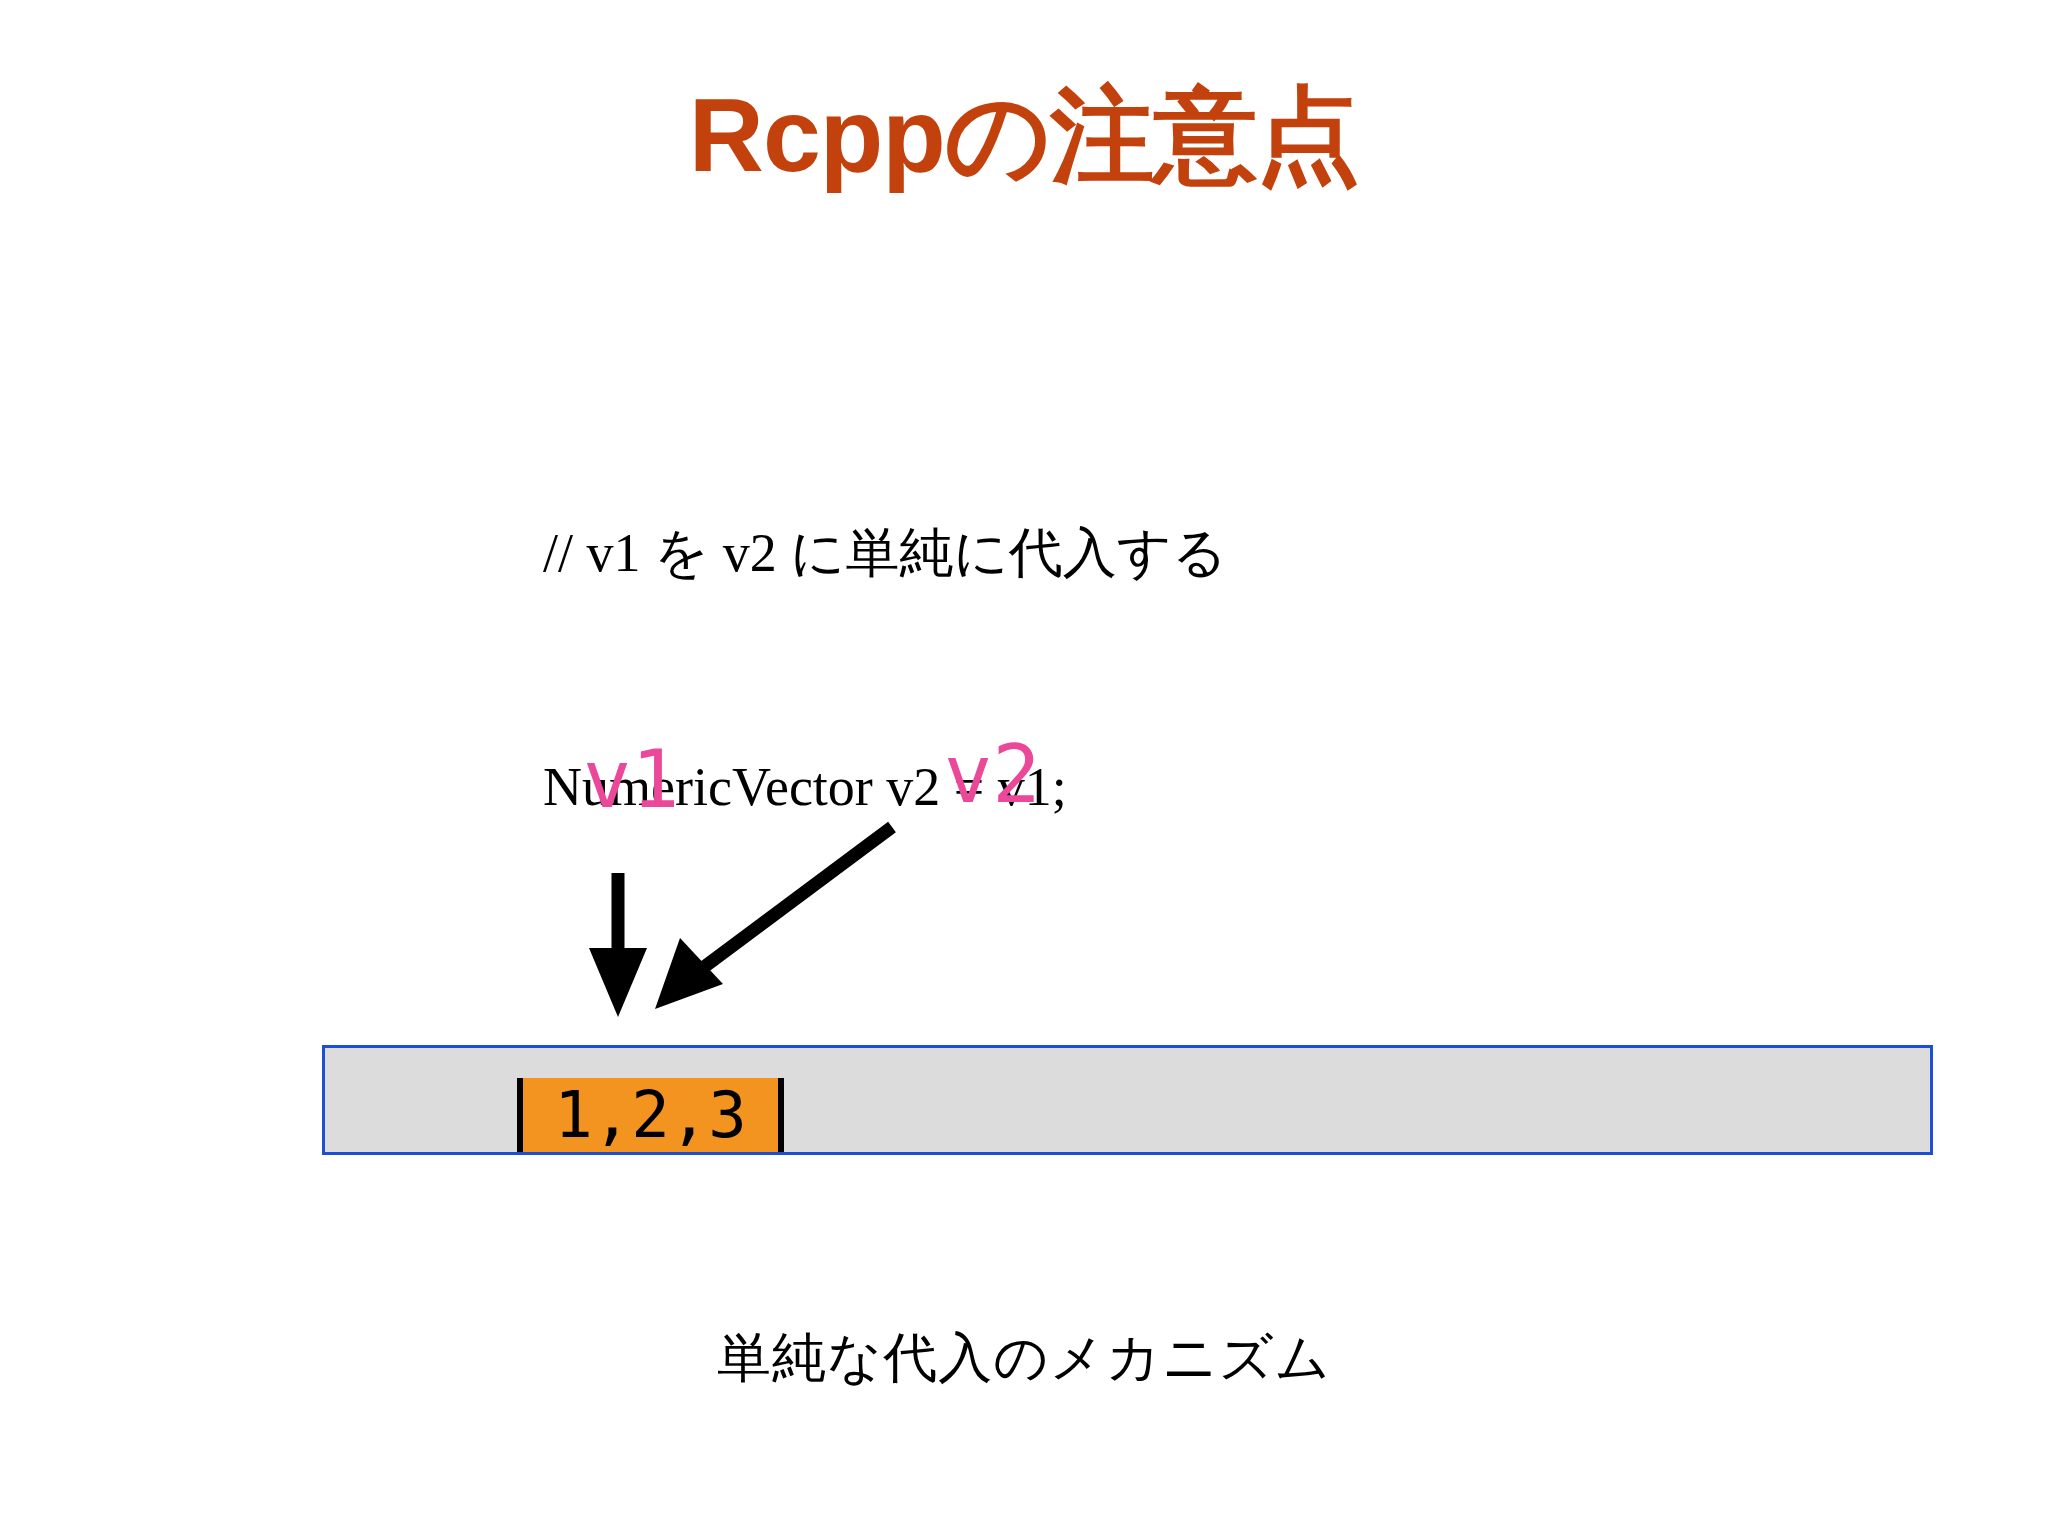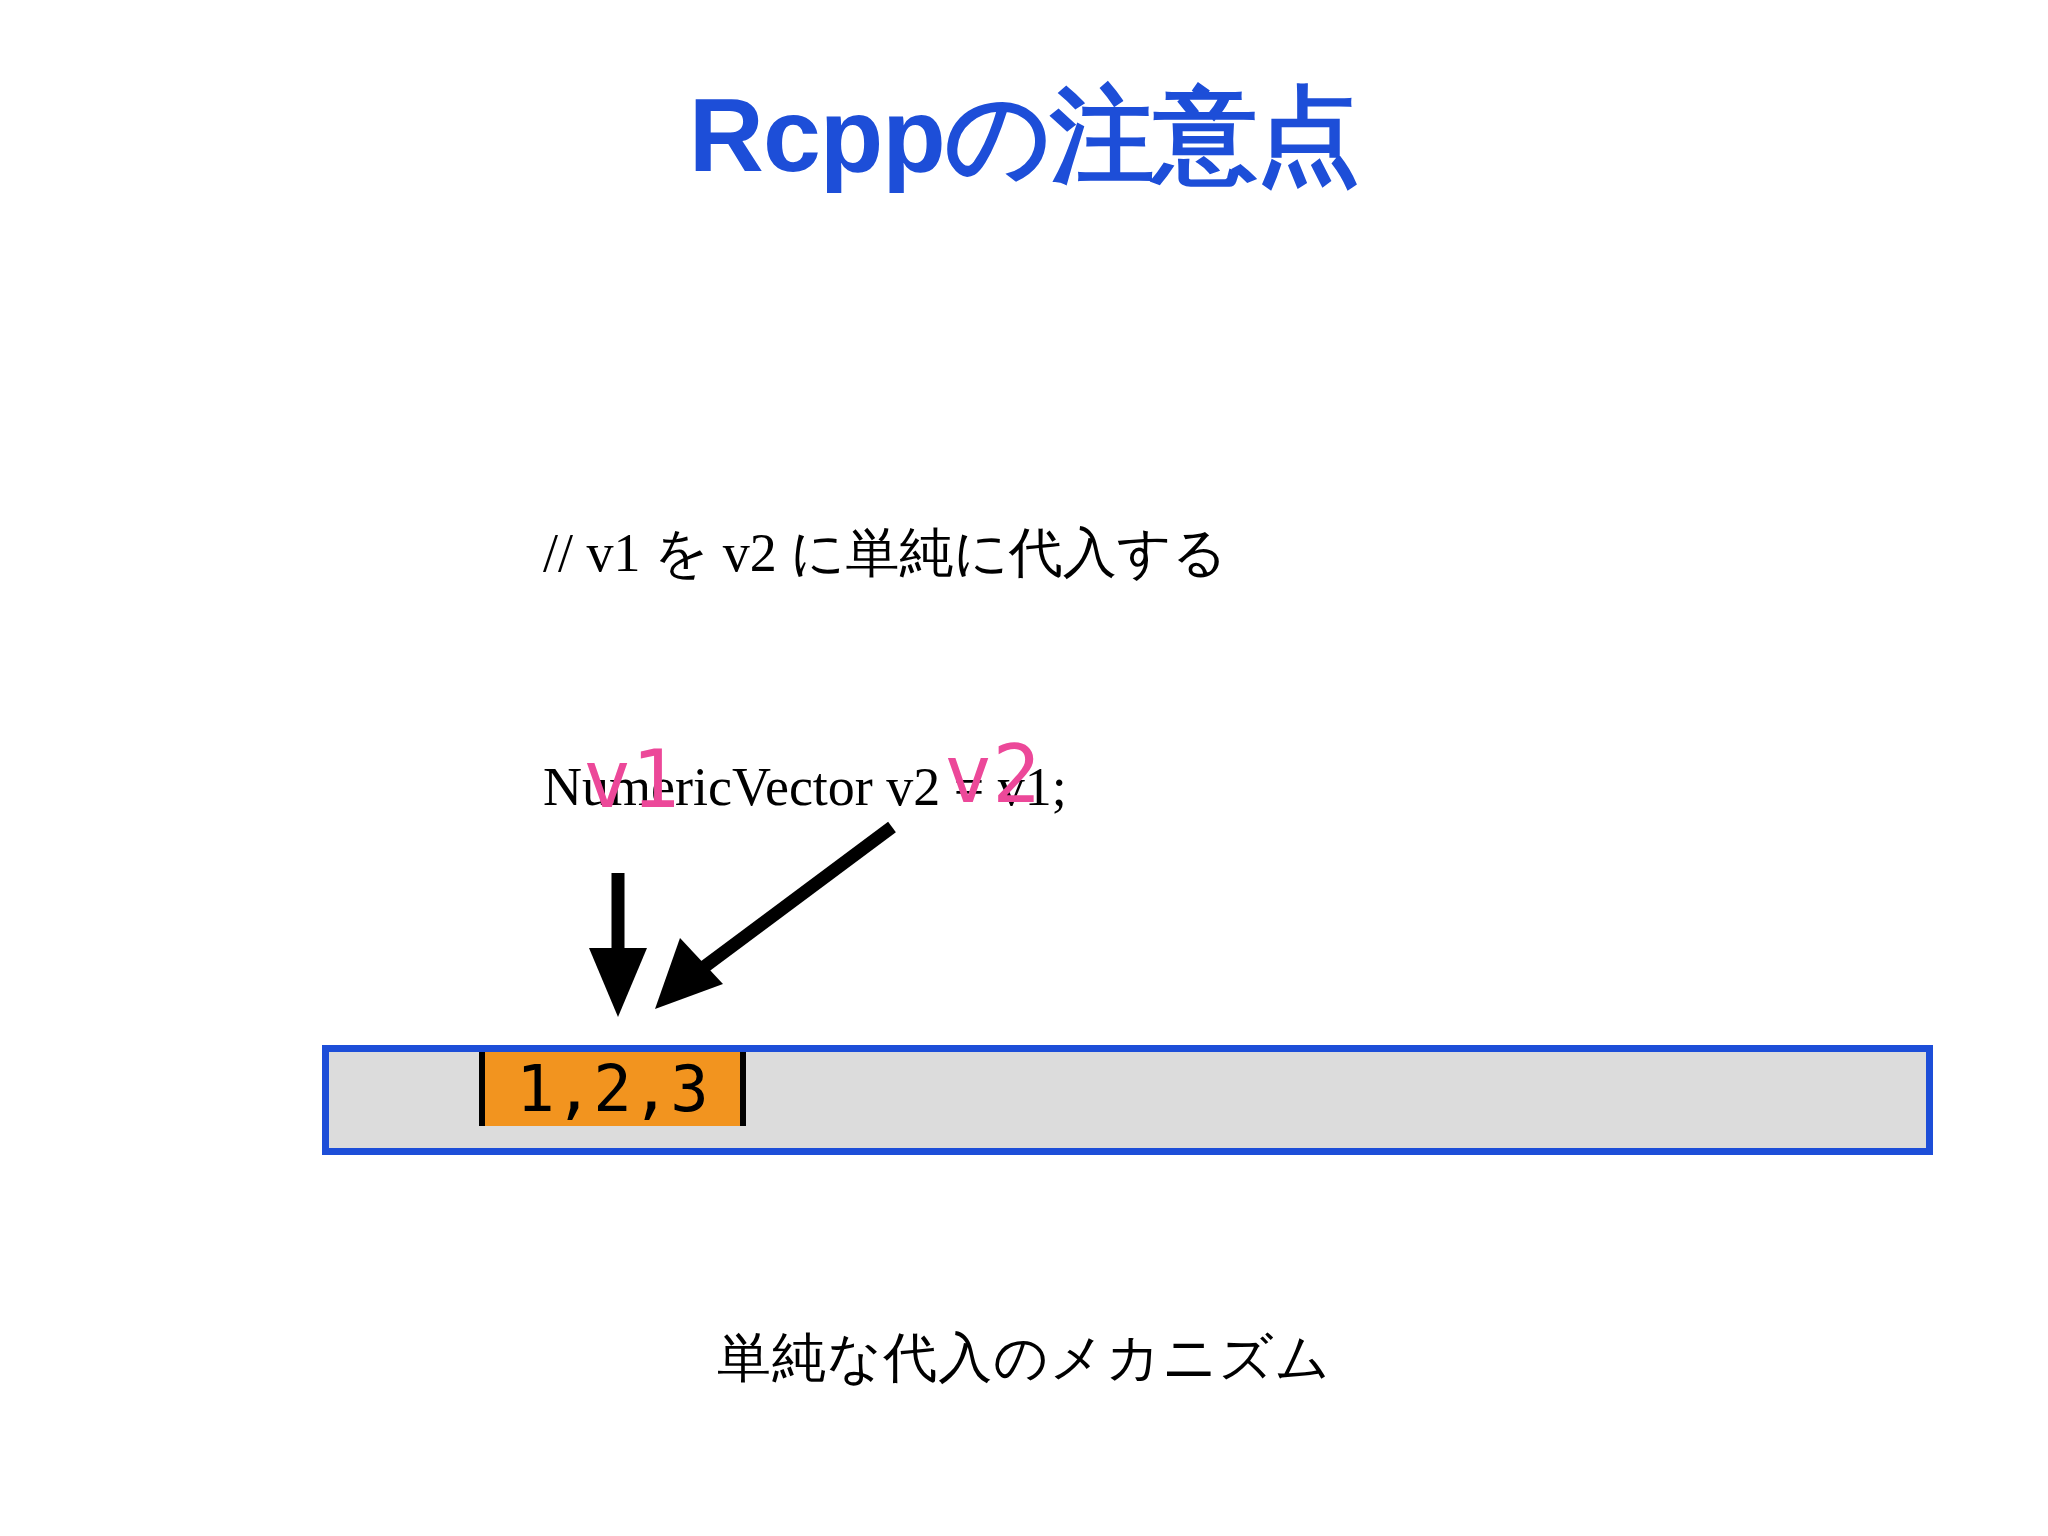--- a/index.html
+++ b/index.html
@@ -25,21 +25,21 @@
     position: absolute;
     left: 0;
     top: 78px;
     width: 2048px;
     text-align: center;
     font-family: "Liberation Sans", "DejaVu Sans", sans-serif;
     font-weight: bold;
     font-size: 104px;
     line-height: 1.1;
     letter-spacing: -1px;
-    color: #1d4ed8;
+    color: #c2410c;
     white-space: nowrap;
   }
 
   
   #code-block {
     position: absolute;
     left: 543px;
     top: 358px;
     font-family: Liberation Serif, serif;
     font-size: 54px;
@@ -96,24 +96,25 @@
     white-space: nowrap;
     letter-spacing: 1px;
   }
   #memory-bar {
     position: absolute;
     left: 322px;
     top: 5px;
     width: 1611px;
     height: 110px;
     box-sizing: border-box;
-    border: 7px solid #1d4ed8;
+    border: 3px solid #1d4ed8;
     background: #dcdcdc;
     display: flex;
-    align-items: flex-start;
+    align-items: flex-end;
+    padding-left: 42px;
   }
   .mem-cell {
     box-sizing: border-box;
     background: #dcdcdc;
     display: flex;
     align-items: center;
     justify-content: center;
     font-family: "DejaVu Sans Mono", "Liberation Mono", monospace;
     font-size: 64px;
     color: #000000;

